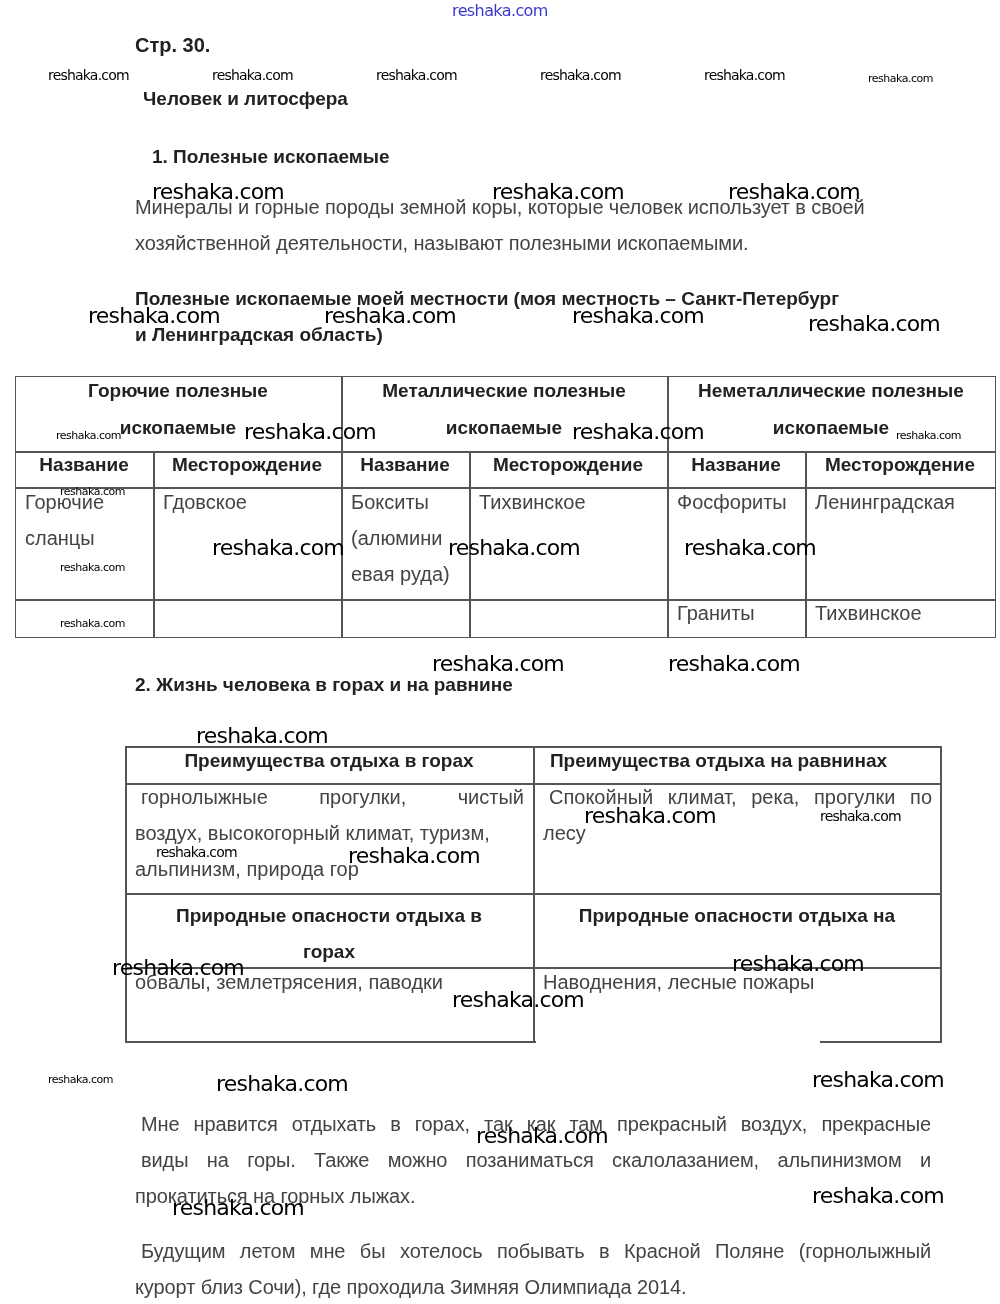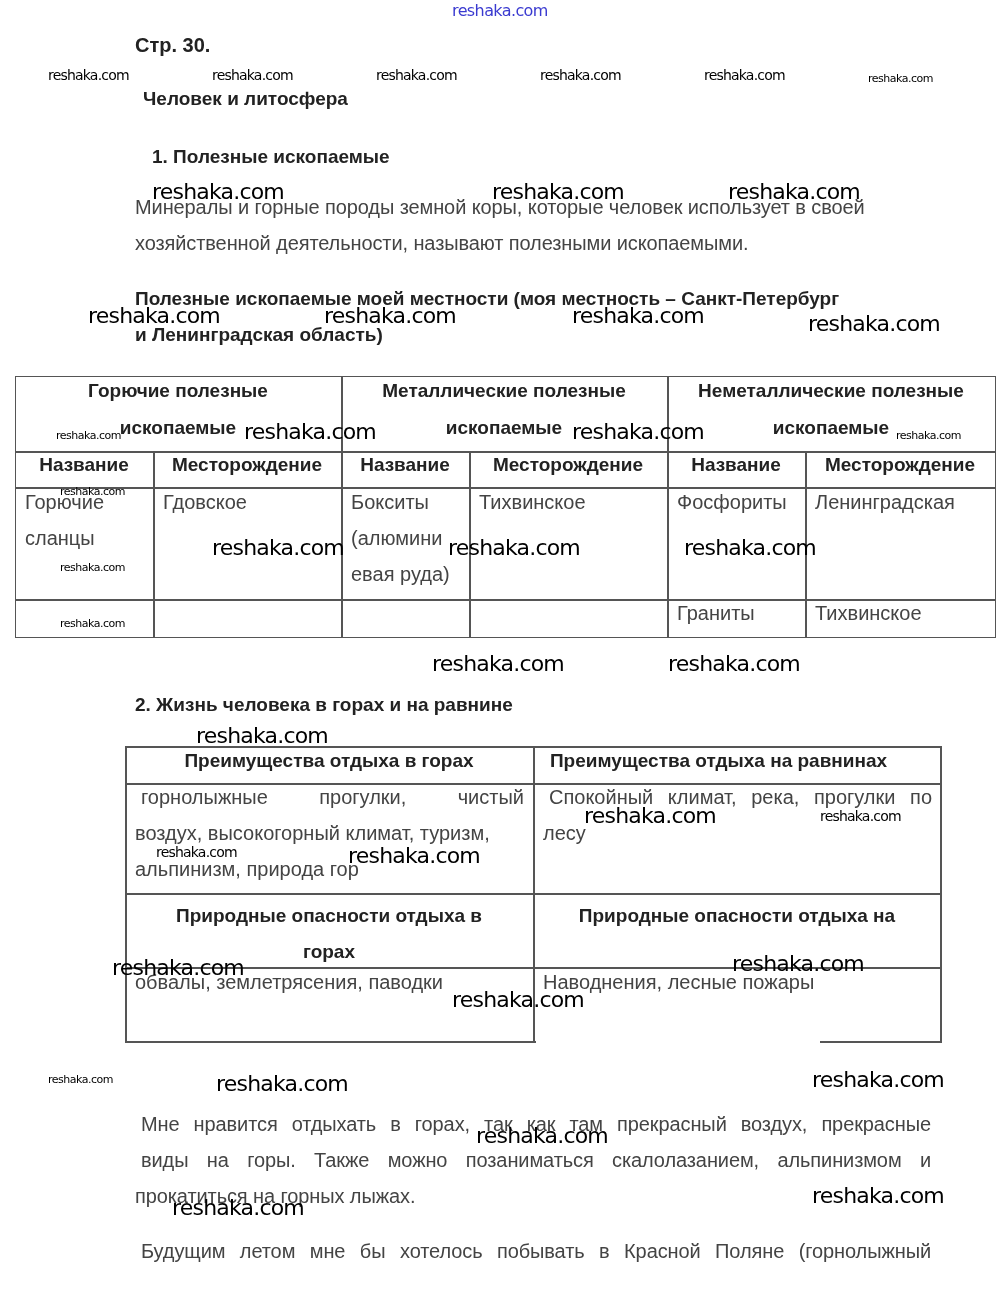--- a/index.html
+++ b/index.html
@@ -122,21 +122,21 @@
   <div class="abs wm wm-l" style="left:212px; top:535px;">reshaka.com</div>
   <div class="abs wm wm-l" style="left:448px; top:535px;">reshaka.com</div>
   <div class="abs wm wm-l" style="left:684px; top:535px;">reshaka.com</div>
   <div class="abs wm wm-xs" style="left:60px; top:561px;">reshaka.com</div>
   <div class="abs wm wm-xs" style="left:60px; top:617px;">reshaka.com</div>
 </div>
 
 <div class="abs wm wm-l" style="left:432px; top:651px;">reshaka.com</div>
 <div class="abs wm wm-l" style="left:668px; top:651px;">reshaka.com</div>
 
-<div class="abs h" style="left:135px; top:694px;">2. Жизнь человека в горах и на равнине</div>
+<div class="abs h" style="left:135px; top:674px;">2. Жизнь человека в горах и на равнине</div>
 <div class="abs wm wm-l" style="left:196px; top:723px;">reshaka.com</div>
 
 <div>
   <div class="line-h" style="left:125px; top:746px; width:817px;"></div>
   <div class="line-h" style="left:125px; top:783px; width:817px;"></div>
   <div class="line-h" style="left:125px; top:893px; width:817px;"></div>
   <div class="line-h" style="left:125px; top:967px; width:817px;"></div>
   <div class="line-h" style="left:125px; top:1041px; width:411px;"></div>
   <div class="line-h" style="left:820px; top:1041px; width:122px;"></div>
   <div class="line-v" style="left:125px; top:746px; height:296px;"></div>
@@ -188,13 +188,14 @@
   <div class="just" style="text-align-last: justify;">Мне нравится отдыхать в горах, так как там прекрасный воздух, прекрасные</div>
   <div class="just" style="text-align-last: justify;">виды на горы. Также можно позаниматься скалолазанием, альпинизмом и</div>
   <div>прокатиться на горных лыжах.</div>
 </div>
 <div class="abs wm wm-l" style="left:476px; top:1123px;">reshaka.com</div>
 <div class="abs wm wm-l" style="left:812px; top:1183px;">reshaka.com</div>
 <div class="abs wm wm-l" style="left:172px; top:1195px;">reshaka.com</div>
 
 <div class="abs p" style="left:135px; top:1233px; width:796px; line-height:36px; white-space:normal;">
   <div class="just" style="text-align-last: justify;">Будущим летом мне бы хотелось побывать в Красной Поляне (горнолыжный</div>
+  <div>курорт близ Сочи), где проходила Зимняя Олимпиада 2014.</div>
 </div>
 
 </body></html>

